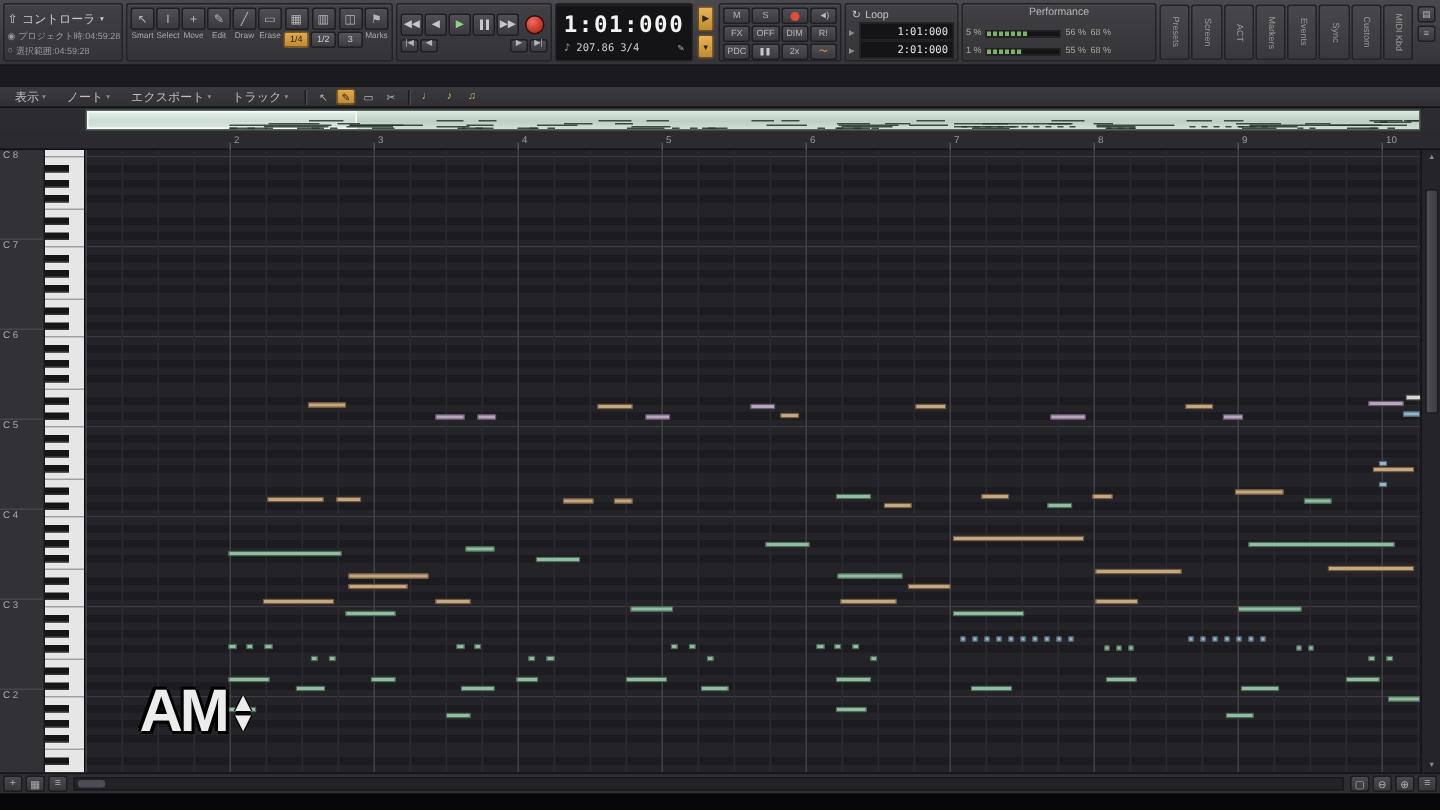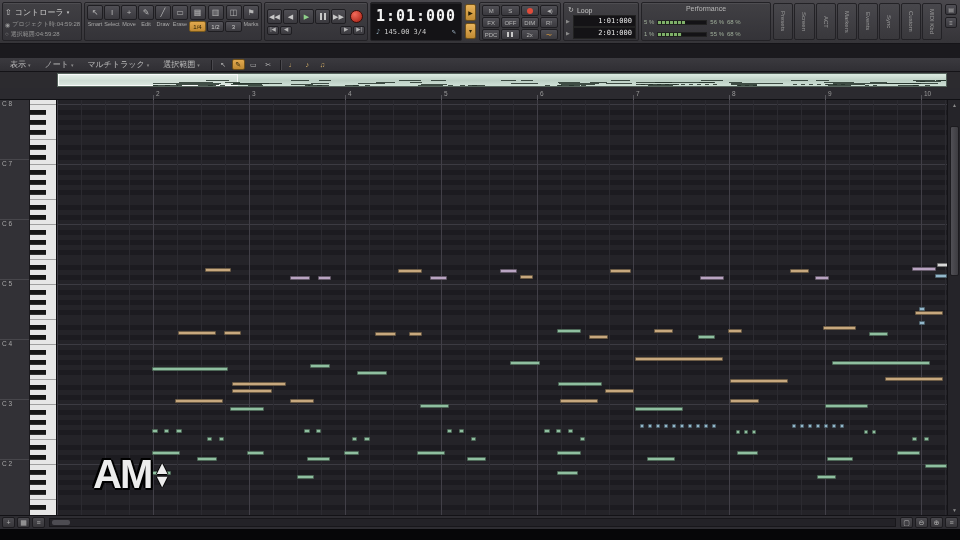--- a/index.html
+++ b/index.html
@@ -227,21 +227,21 @@
         <span style="flex:1"></span>
         <span class="tb-btn">▶</span>
         <span class="tb-btn">▶|</span>
       </div>
     </div>
 
     <div class="tb-panel panel-time">
       <div class="time-main">1:01:000</div>
       <div class="time-sub">
         <span class="ico">♪</span>
-        <span>145.00</span>
+        <span>207.86</span>
         <span>3/4</span>
         <span class="ico" style="margin-left:auto;color:#9fb4c4">✎</span>
       </div>
     </div>
 
     <div class="tb-panel panel-orange">
       <span class="obtn">▶</span>
       <span class="obtn">▾</span>
     </div>
 
@@ -341,25 +341,25 @@
   <div class="menubar">
     <span class="menu-item">
       <span>表示</span>
       <span class="dd">▾</span>
     </span>
     <span class="menu-item">
       <span>ノート</span>
       <span class="dd">▾</span>
     </span>
     <span class="menu-item">
-      <span>マルチトラック</span>
+      <span>エクスポート</span>
       <span class="dd">▾</span>
     </span>
     <span class="menu-item">
-      <span>選択範囲</span>
+      <span>トラック</span>
       <span class="dd">▾</span>
     </span>
     <span class="menu-sep"></span>
     <span class="mb-ico">↖</span>
     <span class="mb-ico active">✎</span>
     <span class="mb-ico">▭</span>
     <span class="mb-ico">✂</span>
     <span class="menu-sep"></span>
     <span class="mb-ico notec">♩</span>
     <span class="mb-ico notec">♪</span>

